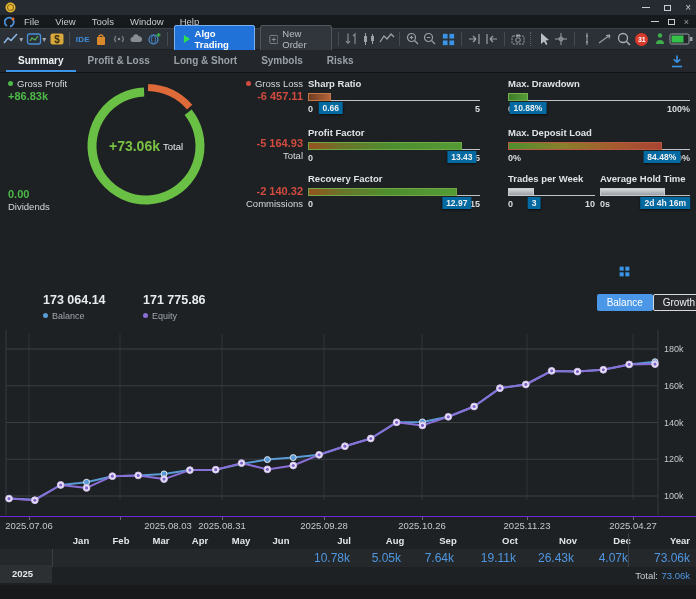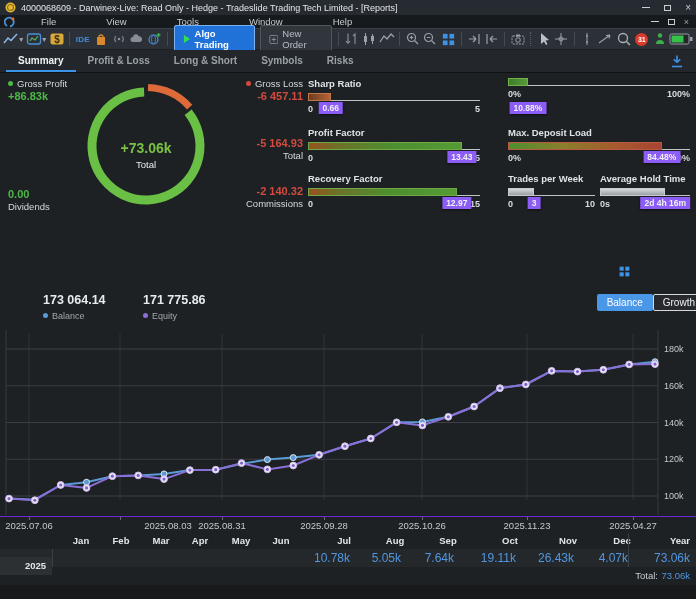--- a/index.html
+++ b/index.html
@@ -5,21 +5,21 @@
   *{box-sizing:border-box;margin:0;padding:0}
   html,body{width:696px;height:599px}
   body{position:relative;background:#1e2124;font-family:"Liberation Sans",sans-serif;color:#d8dce0;overflow:hidden;font-size:10px}
   
   .titlebar{position:absolute;top:0;left:0;width:696px;height:15px;background:#262b31;display:flex;align-items:center;padding:0 5px;gap:5px;font-size:9px;color:#e3e6e9}
   .winbtns{margin-left:auto;display:flex;gap:14px;align-items:center;color:#c9ced3;font-size:10px}
   .minline{width:8px;height:1px;background:#c9ced3;display:inline-block}
   .restsq{width:7px;height:6px;border:1px solid #c9ced3;display:inline-block}
   
   .menubar{position:absolute;top:15px;left:0;width:696px;height:13px;background:#171a1d;display:flex;align-items:center;font-size:9.5px;color:#c6cbd0;padding:0 4px}
-  .menu-item{padding:0 25px;cursor:default}
+  .menu-item{padding:0 8px;cursor:default}
   .mdibtns{margin-left:auto;display:flex;gap:9px;align-items:center;color:#9aa1a8;font-size:9px;padding-right:3px}
   
   .toolbar{position:absolute;top:28px;left:0;width:696px;height:22px;background:#2c3137;border-top:1px solid #3b4147;border-bottom:1px solid #1d2125;display:flex;align-items:center;padding:0 3px;gap:1px}
   .tbi{width:19px;height:18px;display:flex;align-items:center;justify-content:center;position:relative}
   .caret{color:#9aa1a8;font-size:7px;margin-left:-3px}
   .tsep{width:1px;height:14px;background:#1d2125;border-right:1px solid #454b52;margin:0 3px}
   .dsep{width:0;height:14px;border-left:1px dotted #5a6068;margin:0 3px}
   .algo-btn{display:flex;align-items:center;gap:4px;background:#2071d8;border:1px solid #7ab0f0;padding:2px 8px;border-radius:2px;color:#fff;font-size:9.5px;font-weight:bold;margin:0 2px}
   .no-btn{display:flex;align-items:center;gap:4px;background:#31363c;border:1px solid #50565e;padding:2px 8px;border-radius:2px;color:#b9bfc6;font-size:9.5px;margin:0 2px}
   .ide-txt{color:#3f8fe0;font-weight:bold;font-size:8px;letter-spacing:.3px}
@@ -31,74 +31,73 @@
   .tab.active{color:#eef1f3;border-bottom-color:#3b94e8}
   .dlwrap{margin-left:auto;display:flex;align-items:center;padding-right:6px}
   
   .summary{position:absolute;top:75px;left:0;width:696px;height:142px}
   .zoneA{position:absolute;left:0;top:0;width:225px;height:142px}
   .stat-dot{width:5px;height:5px;border-radius:50%;display:inline-block;margin-right:4px;vertical-align:1px}
   .lbl{font-size:9.5px;color:#d5d9dc}
   .val{font-size:11px;font-weight:bold}
   .green{color:#4db848}.red{color:#d14b3f}
   .donut-wrap{position:absolute;left:81px;top:6px;width:130px;height:130px}
-  .donut-center{position:absolute;left:0;top:9px;width:130px;height:130px;display:flex;flex-direction:column;align-items:center;justify-content:center;gap:3px}
+  .donut-center{position:absolute;left:0;top:0;width:130px;height:130px;display:flex;flex-direction:row;align-items:center;justify-content:center;gap:3px}
   .donut-total{font-size:14px;font-weight:bold;color:#79c143}
   .donut-sub{font-size:9.5px;color:#e8ebee}
   .zoneB{position:absolute;left:225px;top:0;width:80px;height:142px;text-align:right;padding-right:2px}
   .zoneB .abs{position:absolute;right:2px;white-space:nowrap}
   .gcol1{position:absolute;left:308px;top:0;width:172px;height:142px}
   .gcol2{position:absolute;left:508px;top:0;width:182px;height:142px}
   .gauge-slot{position:absolute}
   .gtitle{font-size:9.5px;font-weight:bold;color:#dfe3e6;margin-bottom:4px;white-space:nowrap}
   .gbar{position:relative;height:8px}
   .gtrack{position:absolute;left:0;right:0;bottom:0;height:1px;background:#c0c4c8}
   .gfill{position:absolute;left:0;top:0;bottom:0;border:1px solid}
   .g-orange .gfill{background:linear-gradient(90deg,#6e3c20,#b5643a);border-color:#c07848}
   .g-green-gradient .gfill{background:linear-gradient(90deg,#96531f,#6a7429 22%,#4d8f2f 55%,#549b35);border-color:#70a848}
   .g-red-gradient .gfill{background:linear-gradient(90deg,#4d8f2f,#89802b 35%,#a65a2d 70%,#a84434);border-color:#b85a40}
   .g-green .gfill{background:linear-gradient(90deg,#3f7d2a,#569b38);border-color:#74b14e}
   .g-gray .gfill{background:linear-gradient(180deg,#d4d7da,#9aa0a5);border-color:#c8ccd0}
   .gminmax{display:flex;justify-content:space-between;font-size:9px;font-weight:bold;color:#d9dde0;margin-top:3px}
-  .gbadge{position:absolute;top:24px;transform:translateX(-50%);background:#8b5cf6;color:#eef0f2;font-size:8.5px;font-weight:bold;padding:1px 4px;white-space:nowrap;z-index:2;box-shadow:0 1px 2px rgba(0,0,0,.6)}
+  .gbadge{position:absolute;top:24px;transform:translateX(-50%);background:#0369a1;color:#eef0f2;font-size:8.5px;font-weight:bold;padding:1px 4px;white-space:nowrap;z-index:2;box-shadow:0 1px 2px rgba(0,0,0,.6)}
   
   .chart-header{position:absolute;top:283px;left:15px;width:696px;height:47px}
   .bigval{font-size:12.5px;font-weight:bold;color:#e8ebee}
   .legend{font-size:9px;color:#9fa6ad;margin-top:4px}
   .view-btns{position:absolute;right:6px;top:11px;display:flex}
   .vbtn{font-size:10px;padding:3px 10px;border-radius:2px}
   .vbtn.active{background:#4a97e8;color:#fff}
   .vbtn.inactive{background:#27292c;color:#eef1f3;border:1px solid #d6dade;padding:2px 9px}
   .floating-grid{position:absolute;left:618px;top:265px;width:13px;height:13px}
   
   #chart-svg{position:absolute;top:330px;left:0}
   .axis-dates{position:absolute;top:516px;left:0;width:696px;height:17px;border-top:1px solid #6d28d9}
   .date-label{position:absolute;top:3px;transform:translateX(-50%);font-size:9.5px;color:#c6c9cc;white-space:nowrap}
   .tickmark{position:absolute;top:0;width:1px;height:3px;background:#6a6e72}
   .months-row{position:absolute;top:533px;left:0;width:696px;height:16px;line-height:16px}
   .month-label{position:absolute;transform:translateX(-50%);font-size:9.5px;font-weight:bold;color:#e3e6e9}
   .year-label{position:absolute;right:6px;font-size:9.5px;font-weight:bold;color:#e3e6e9}
   .year-row{position:absolute;top:549px;left:0;width:696px;height:18px;line-height:18px;background:#25282b}
-  .yr-head{position:absolute;left:0;top:8px;width:52px;height:18px;background:#2d3033;padding-left:25px;font-size:9.5px;font-weight:bold;color:#e3e6e9}
+  .yr-head{position:absolute;left:0;top:16px;width:52px;height:18px;background:#2d3033;padding-left:12px;font-size:9.5px;font-weight:bold;color:#e3e6e9}
   .mval{position:absolute;font-size:12px;color:#4f97e0}
   .total-row{position:absolute;top:567px;left:0;width:696px;height:18px;line-height:18px}
   .total-lbl{position:absolute;right:38px;font-size:9.5px;color:#c9cdd1}
   .total-val{position:absolute;right:6px;font-size:9.5px;color:#4f97e0}
   .vdiv{position:absolute;width:1px;background:#3c4044}
   .bottomband{position:absolute;top:585px;left:0;width:696px;height:14px;background:#17191b}
 </style>
 </head>
 <body>
 
 <div class="titlebar">
   <svg width="11" height="11" viewBox="0 0 11 11">
       <circle cx="5.5" cy="5.5" r="5" fill="#e8b832"></circle>
       <circle cx="5.5" cy="5.5" r="3" fill="none" stroke="#8a6d1d" stroke-width="1.2"></circle>
     </svg>
-  <span>4000068609 - Darwinex-Live: Read Only - Hedge - Tradeslide Trading Tech Limited - [Reports]</span>
   <span class="winbtns">
     <span class="minline"></span>
     <span class="restsq"></span>
     <span>×</span>
   </span>
 </div>
 
 <div class="menubar">
   <svg width="12" height="12" viewBox="0 0 12 12">
       <path d="M3 10 A4.5 4.5 0 1 1 6 10.5" fill="none" stroke="#4a90d9" stroke-width="1.8"></path>
@@ -358,20 +357,21 @@
         </div>
         <div class="gminmax">
           <span>0</span>
           <span>15</span>
         </div>
         <div class="gbadge" style="left: 86.5%;">12.97</div>
       </div>
   </div>
   <div class="gcol2">
     <div class="gauge-slot gauge g-green" id="gs3" style="top:3px;left:0;width:182px">
+        <div class="gtitle">Max. Drawdown</div>
         <div class="gbar">
           <div class="gtrack"></div>
           <div class="gfill" style="width: 10.9%;"></div>
         </div>
         <div class="gminmax">
           <span>0%</span>
           <span>100%</span>
         </div>
         <div class="gbadge" style="left: 10.9%;">10.88%</div>
       </div>

